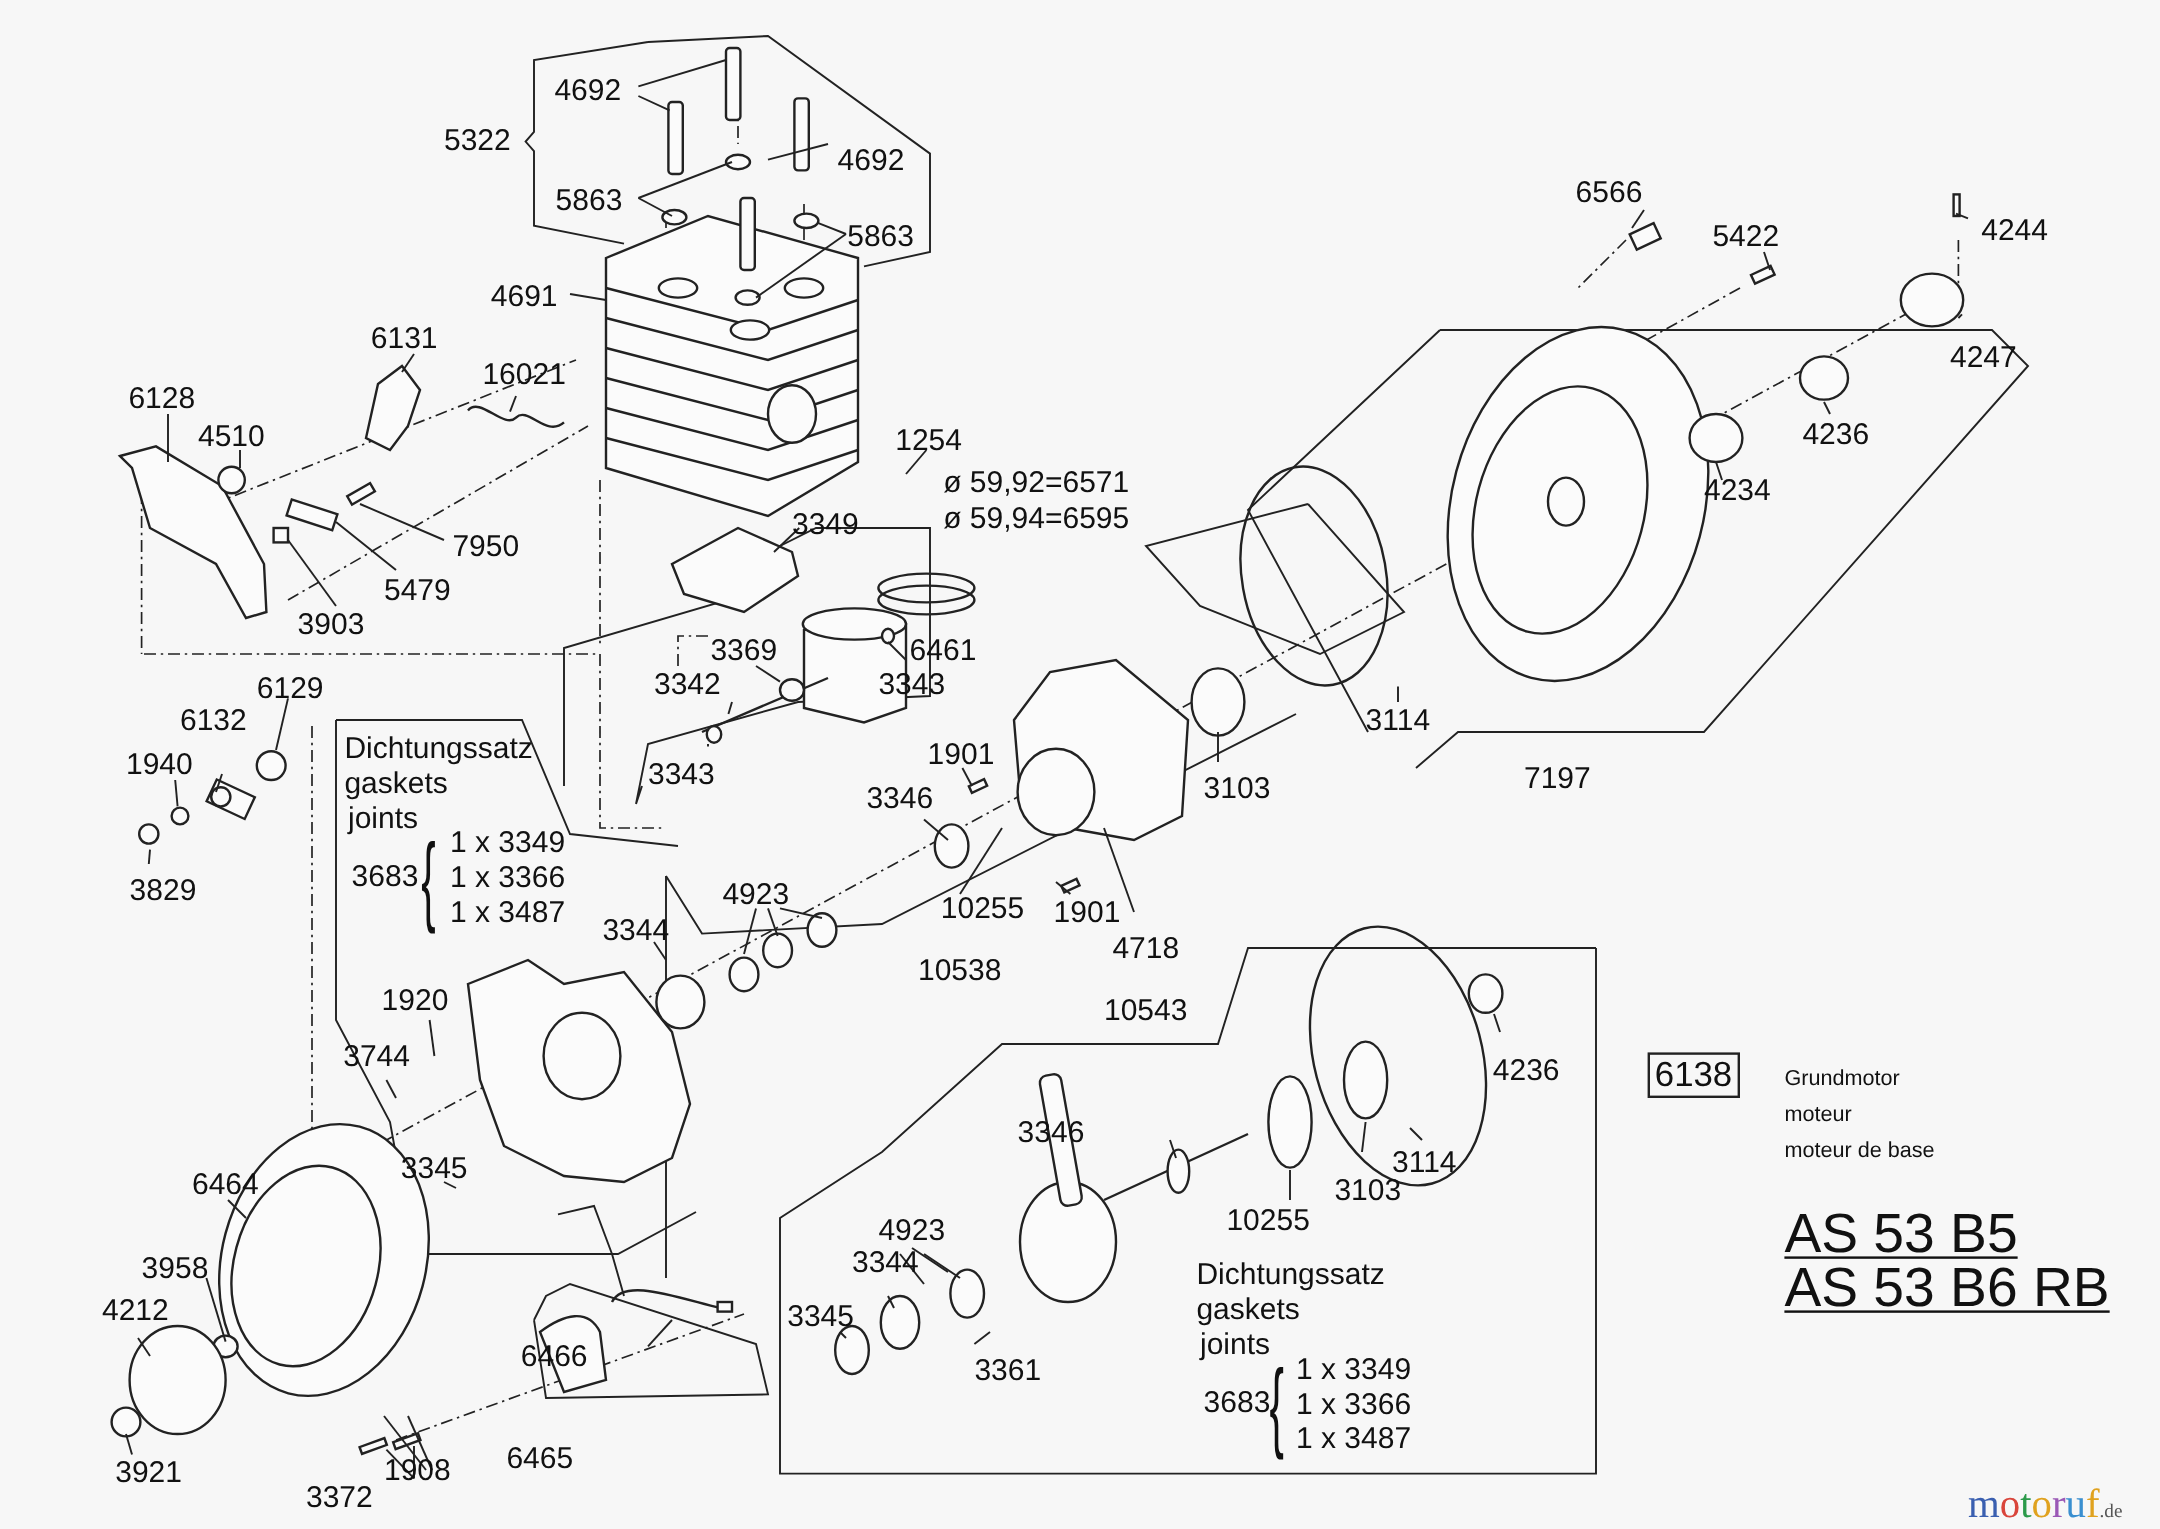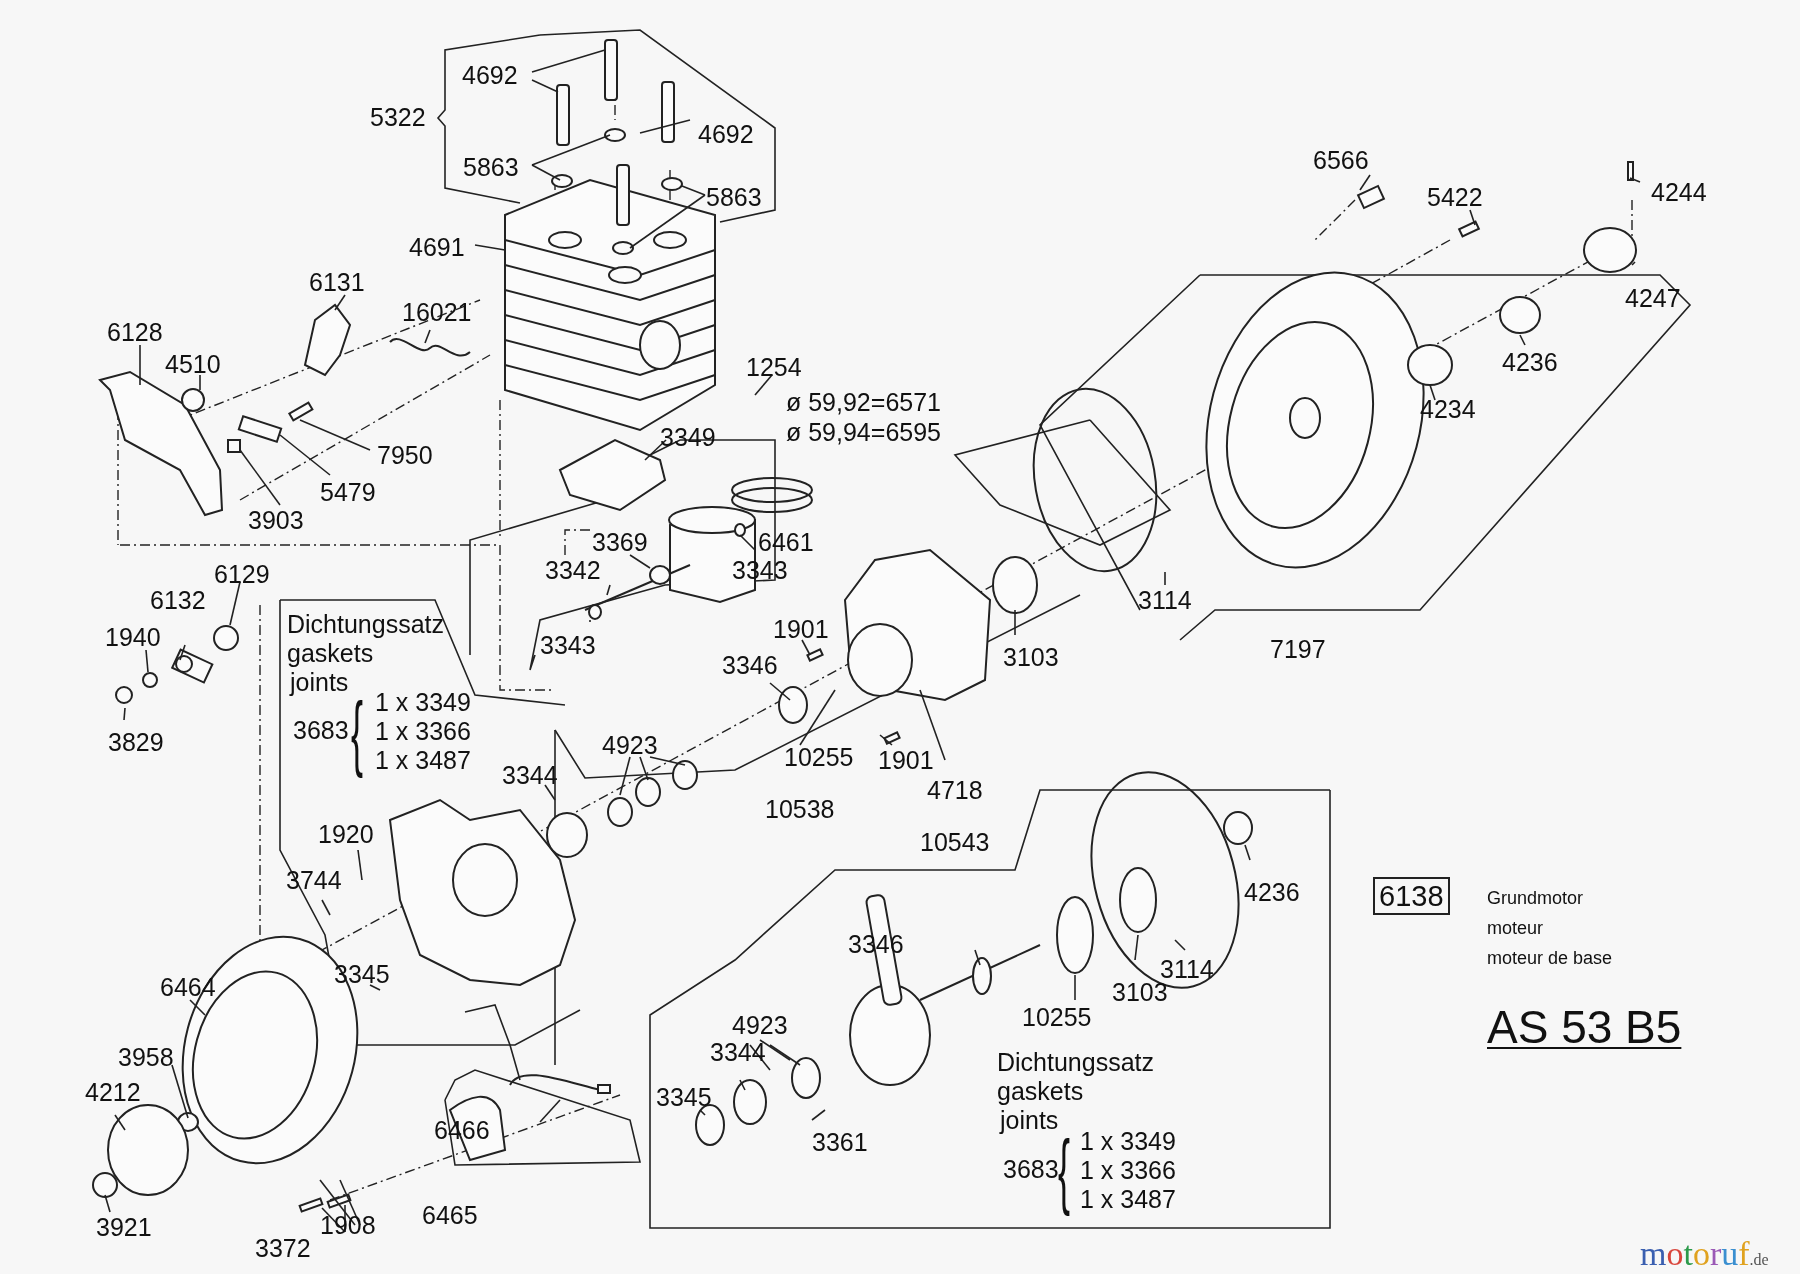--- a/index.html
+++ b/index.html
@@ -334,15 +334,16 @@
 </div>
 
 <div class="box6138">6138</div>
 <div class="legend-text">
   <div>Grundmotor</div>
   <div>moteur</div>
   <div>moteur de base</div>
 </div>
 <div class="models">
   <div>AS 53 B5</div>
+  <div>AS 53 B6 RB</div>
 </div>
 
 <div class="brand"><span id="brand-main"><span style="color: rgb(58, 95, 176);">m</span><span style="color: rgb(217, 69, 59);">o</span><span style="color: rgb(44, 154, 74);">t</span><span style="color: rgb(224, 162, 31);">o</span><span style="color: rgb(155, 89, 182);">r</span><span style="color: rgb(58, 143, 208);">u</span><span style="color: rgb(224, 162, 31);">f</span></span><span class="de">.de</span></div>
 
 </body></html>

